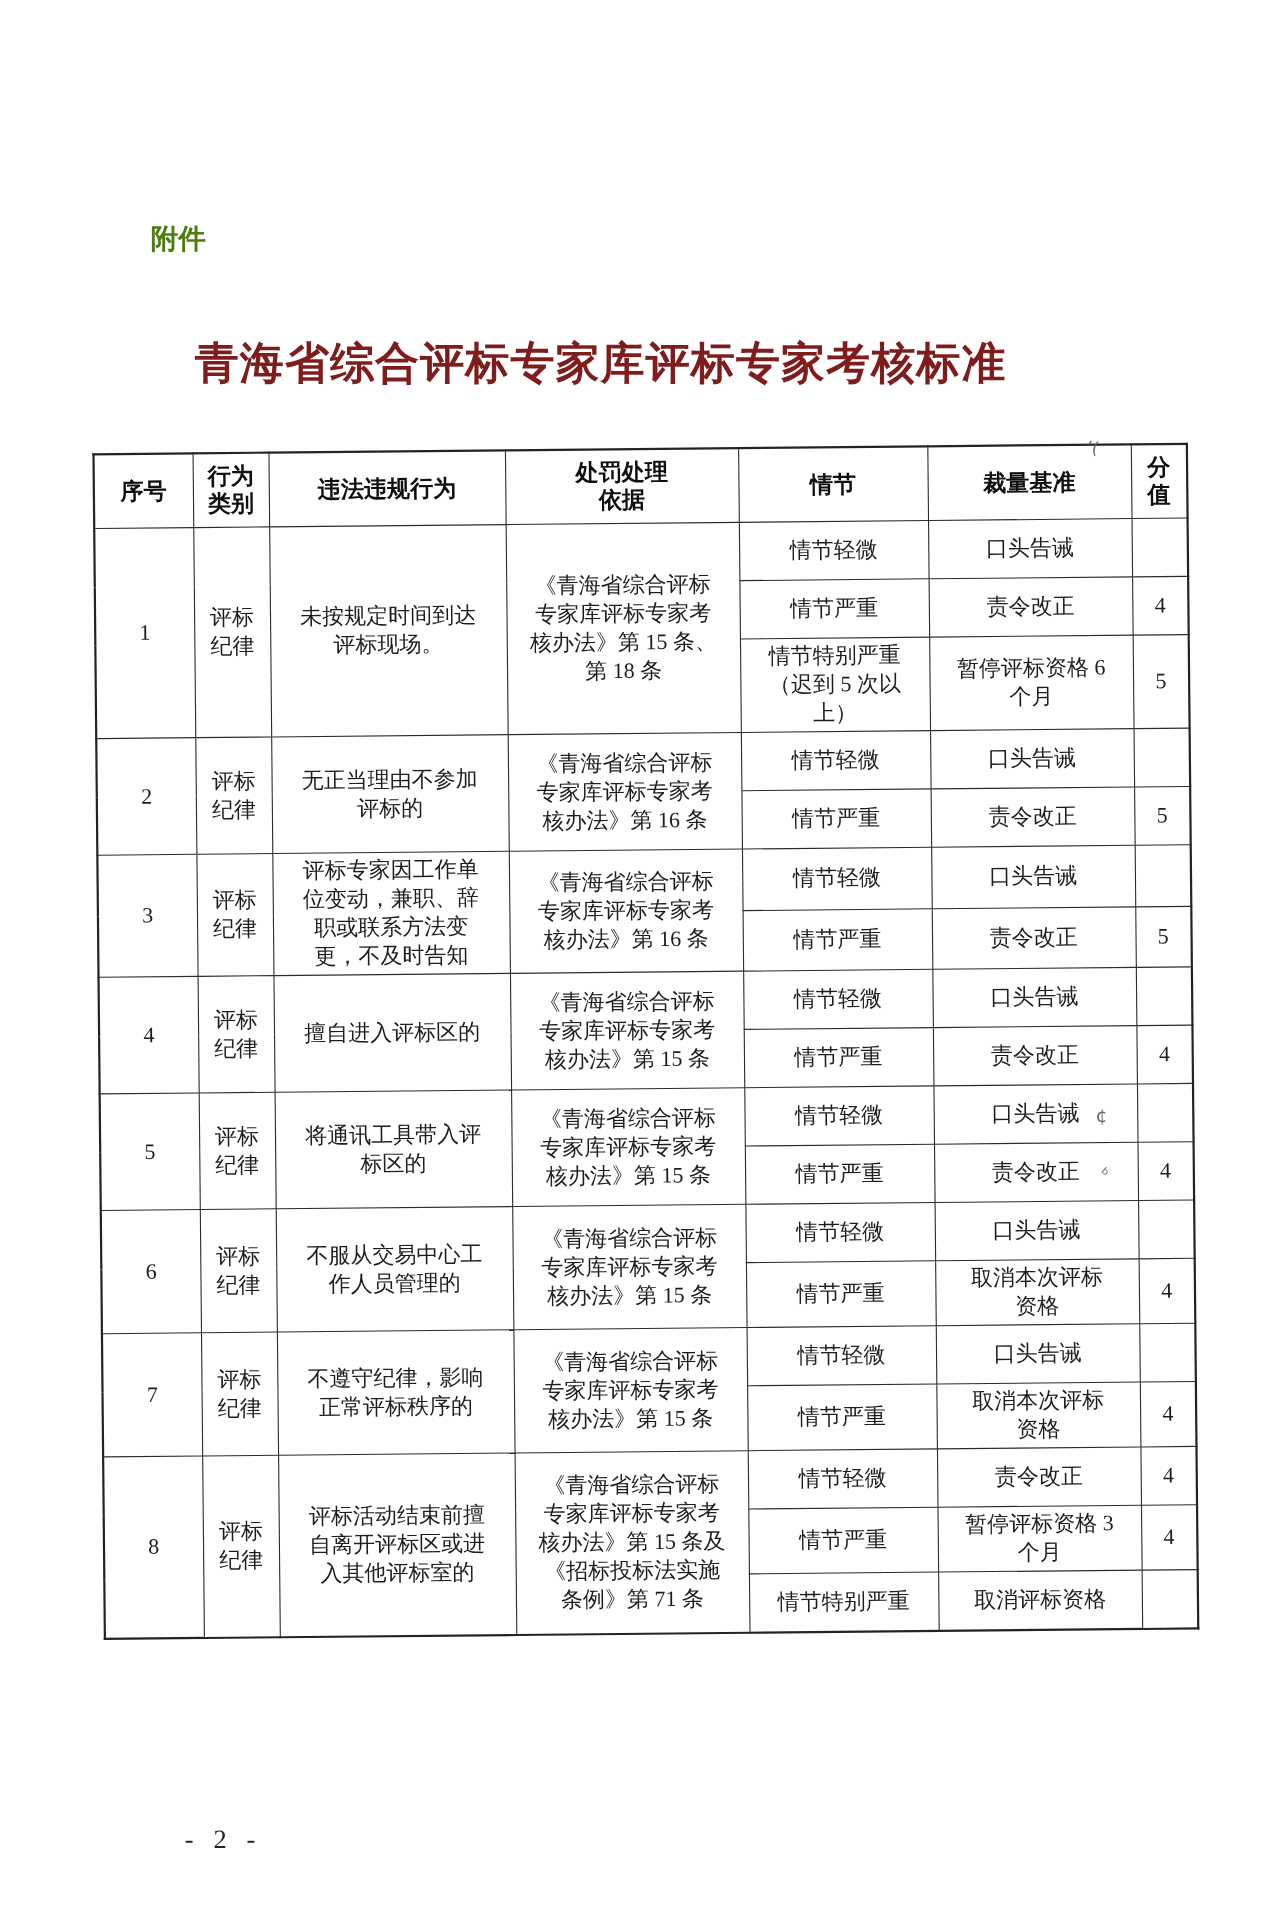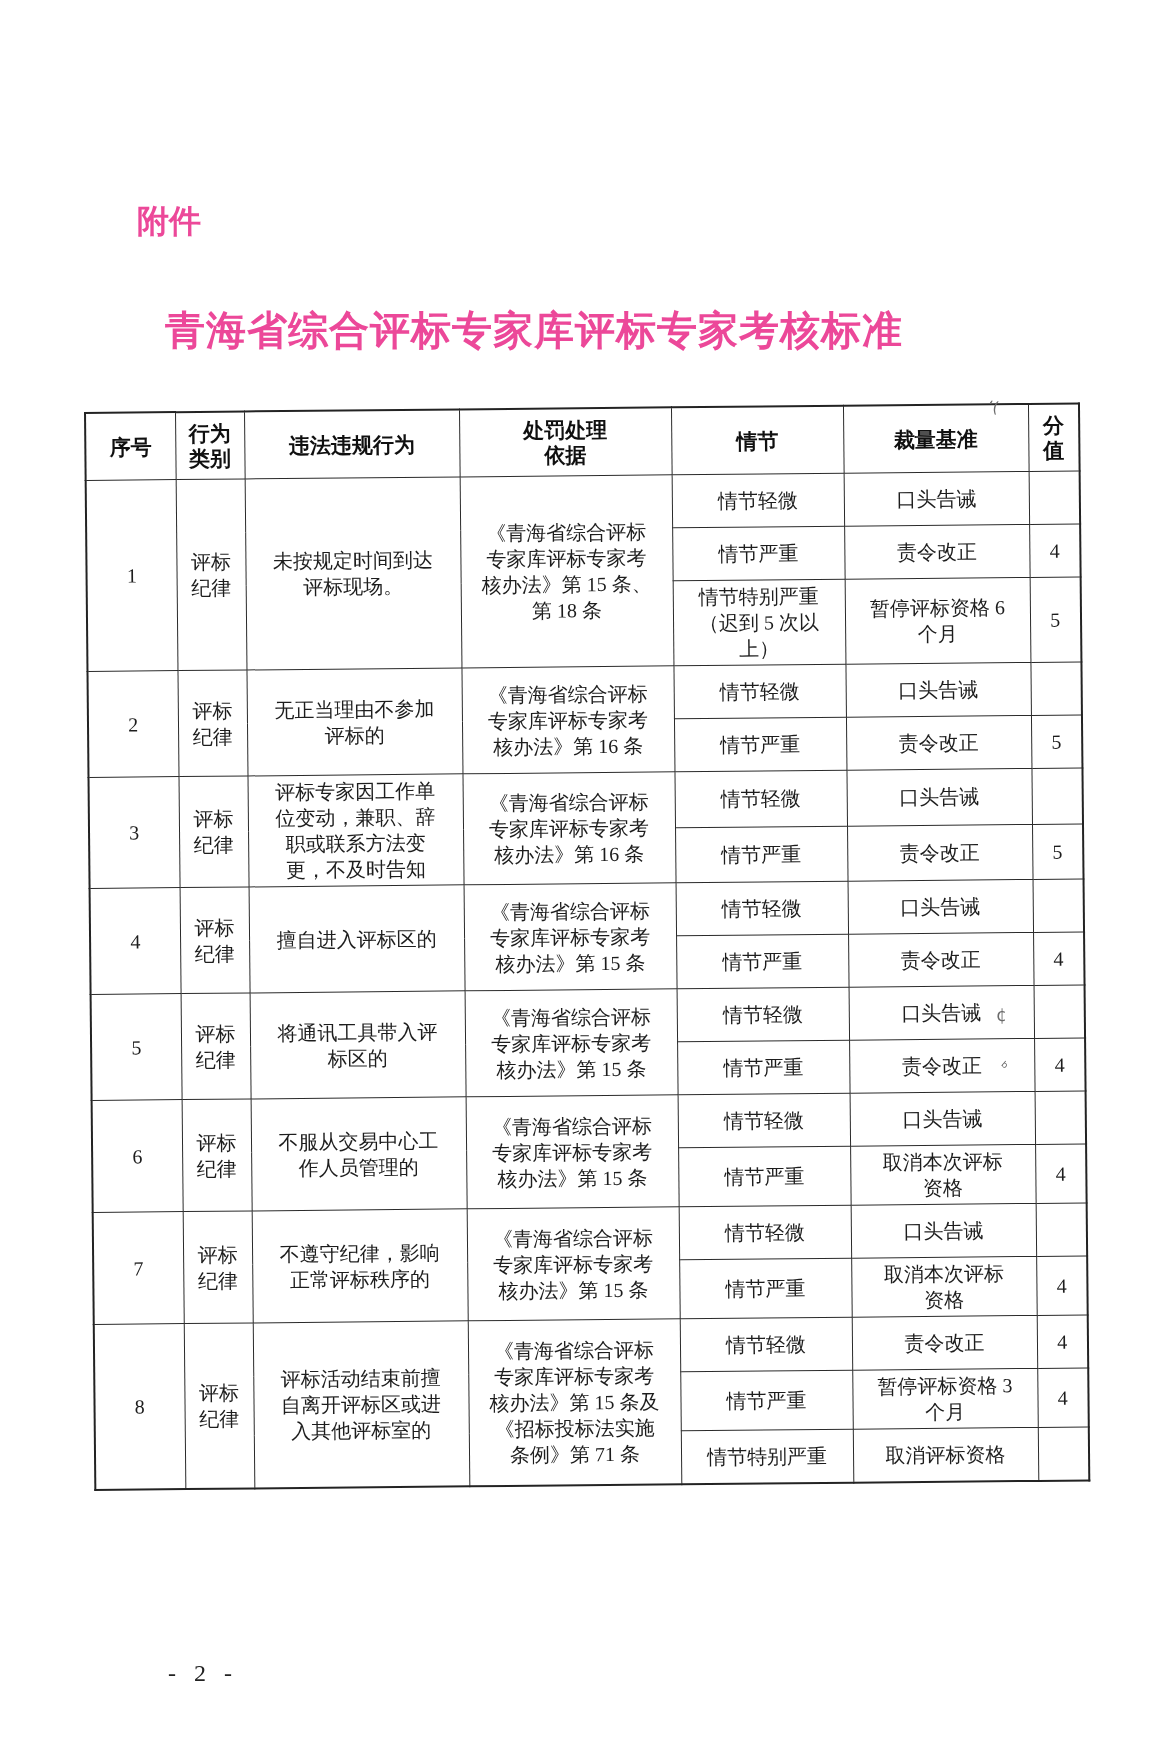--- a/index.html
+++ b/index.html
@@ -7,27 +7,27 @@
     width:1168px;height:1756px;
     background:#ffffff;
     position:relative;
     font-family:"Liberation Serif","DejaVu Serif",serif;
     color:#1c1c1c;
     overflow:hidden;
   }
   .attachment-label{
     position:absolute;left:137px;top:200px;
     font-family:"Liberation Sans","DejaVu Sans",sans-serif;
-    font-weight:600;font-size:32px;color:#ec4899;
+    font-weight:600;font-size:25px;color:#4d7c0f;
   }
   .doc-title{
-    position:absolute;left:84px;top:276px;width:900px;
+    position:absolute;left:96px;top:276px;width:900px;
     text-align:center;
     font-family:Liberation Serif, serif;
-    font-weight:700;font-size:40px;letter-spacing:1px;color:#ec4899;
+    font-weight:700;font-size:40px;letter-spacing:1px;color:#7f1d1d;
     white-space:nowrap;
   }
   .table-wrap{
     position:absolute;left:84px;top:412px;width:994px;
     transform:rotate(-0.55deg);
     transform-origin:left top;
   }
   table{
     border-collapse:collapse;table-layout:fixed;width:994px;
   }

